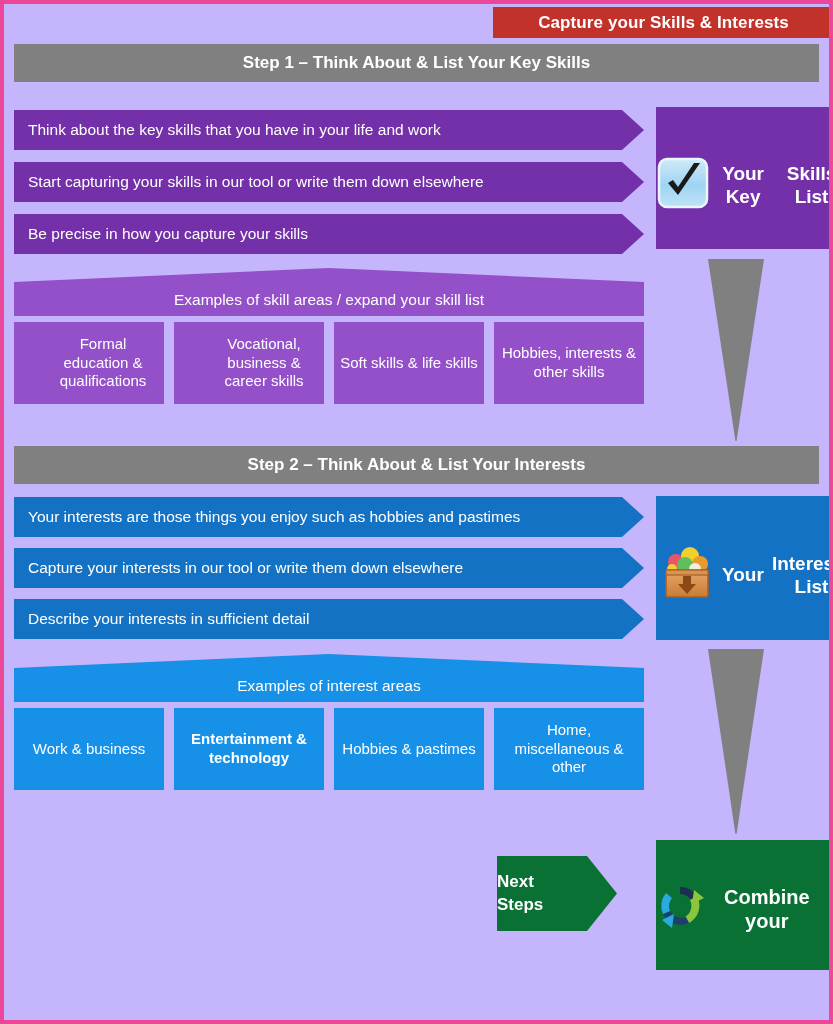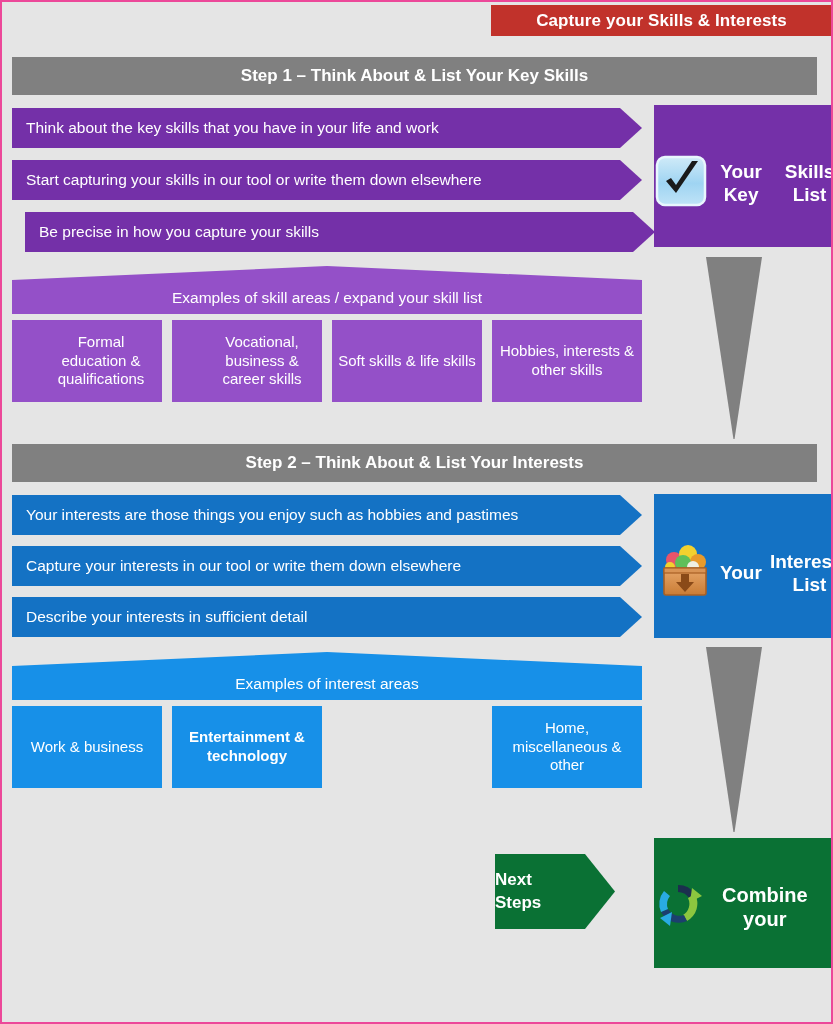--- a/index.html
+++ b/index.html
@@ -3,42 +3,42 @@
 <meta charset="utf-8">
 <style>
   html,body{margin:0;padding:0;background:#ffffff;}
   body{
     font-family:"Liberation Sans", sans-serif;
     -webkit-font-smoothing:antialiased;
   }
   #page{
     position:relative;
     width:833px;height:1024px;
-    background:#e5e5e5;
-    border:2px solid #ec4899;
+    background:#c4b5fd;
+    border:4px solid #ec4899;
     box-sizing:border-box;
     overflow:hidden;
   }
 
   
   .title-banner{
     position:absolute;left:489px;top:3px;width:341px;height:31px;
     background:#C1322B;
     display:flex;align-items:center;justify-content:center;
     color:#ffffff;font-weight:bold;font-size:17px;letter-spacing:.1px;
   }
 
   
   .step-bar{
     position:absolute;left:10px;width:805px;height:38px;
     background:#808080;
     display:flex;align-items:center;justify-content:center;
     color:#ffffff;font-weight:bold;font-size:17px;
   }
-  #step1-bar{top:55px;text-align:center;}
+  #step1-bar{top:40px;text-align:center;}
   #step2-bar{top:442px;}
 
   
   .arrow-row{
     position:absolute;left:10px;width:630px;height:40px;
     display:flex;align-items:center;
     padding-left:14px;box-sizing:border-box;
     color:#ffffff;font-size:15.5px;
     clip-path:polygon(0 0, calc(100% - 22px) 0, 100% 50%, calc(100% - 22px) 100%, 0 100%);
   }
@@ -107,21 +107,21 @@
 <body>
 
 <div id="page">
 
   <div class="title-banner">Capture your Skills &amp; Interests</div>
 
   <div class="step-bar" id="step1-bar">Step 1 – Think About &amp; List Your Key Skills</div>
 
   <div class="arrow-row arrow-purple" style="top:106px;">Think about the key skills that you have in your life and work</div>
   <div class="arrow-row arrow-purple" style="top:158px;">Start capturing your skills in our tool or write them down elsewhere</div>
-  <div class="arrow-row arrow-purple" style="top:210px;margin-left:13px;">Be precise in how you capture your skills</div>
+  <div class="arrow-row arrow-purple" style="top:210px;">Be precise in how you capture your skills</div>
 
   <div class="pennant pennant-purple" style="top:264px;">Examples of skill areas / expand your skill list</div>
 
   <div class="cat-box cat-purple" style="left:10px;top:318px;width:150px;padding-left:34px;">Formal education &amp; qualifications</div>
   <div class="cat-box cat-purple" style="left:170px;top:318px;width:150px;padding-left:36px;">Vocational, business &amp; career skills</div>
   <div class="cat-box cat-purple" style="left:330px;top:318px;width:150px;">Soft skills &amp; life skills</div>
   <div class="cat-box cat-purple" style="left:490px;top:318px;width:150px;">Hobbies, interests &amp; other skills</div>
 
   <div class="side-card" id="skills-card">
     <span class="icon-wrap">
@@ -146,20 +146,21 @@
   <div class="step-bar" id="step2-bar">Step 2 – Think About &amp; List Your Interests</div>
 
   <div class="arrow-row arrow-blue" style="top:493px;">Your interests are those things you enjoy such as hobbies and pastimes</div>
   <div class="arrow-row arrow-blue" style="top:544px;">Capture your interests in our tool or write them down elsewhere</div>
   <div class="arrow-row arrow-blue" style="top:595px;">Describe your interests in sufficient detail</div>
 
   <div class="pennant pennant-blue" style="top:650px;">Examples of interest areas</div>
 
   <div class="cat-box cat-blue" style="left:10px;top:704px;width:150px;">Work &amp; business</div>
   <div class="cat-box cat-blue" style="left:170px;top:704px;width:150px;font-weight:bold;">Entertainment &amp; technology</div>
+  <div class="cat-box cat-blue" style="left:330px;top:704px;width:150px;">Hobbies &amp; pastimes</div>
   <div class="cat-box cat-blue" style="left:490px;top:704px;width:150px;">Home, miscellaneous &amp; other</div>
 
   <div class="side-card" id="interests-card">
     <span class="icon-wrap">
       <svg class="box-icon" viewBox="0 0 62 56" xmlns="http://www.w3.org/2000/svg">
         <defs>
           <linearGradient id="wood" x1="0" y1="0" x2="0" y2="1">
             <stop offset="0%" stop-color="#E8A76A"></stop>
             <stop offset="100%" stop-color="#C97C35"></stop>
           </linearGradient>

